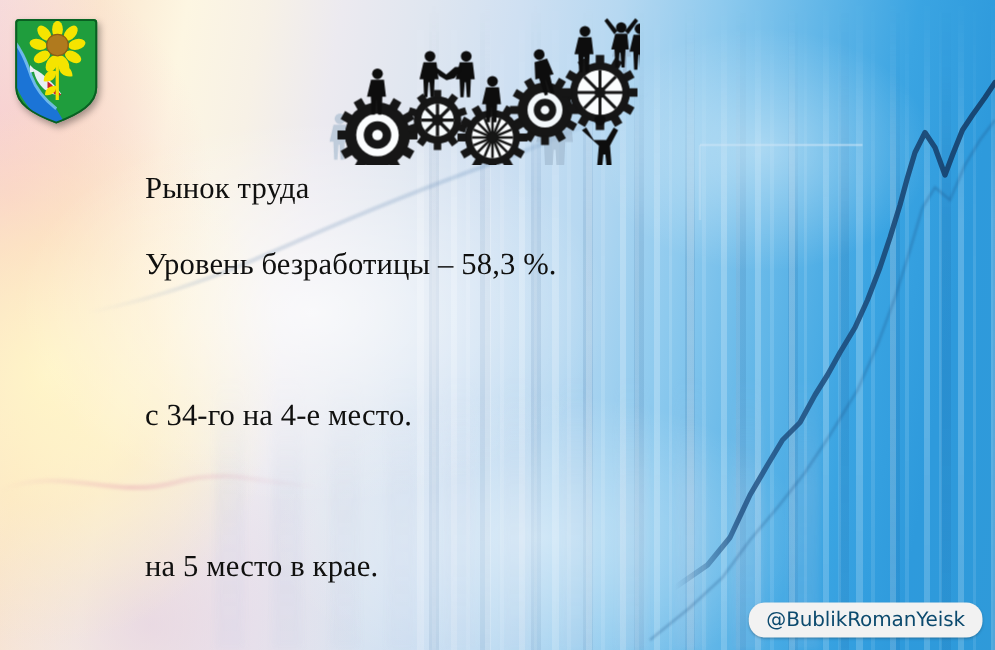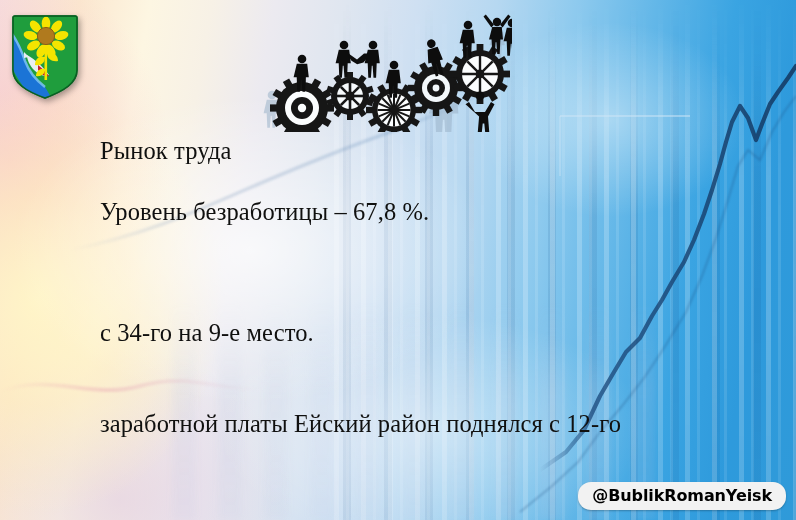--- a/index.html
+++ b/index.html
@@ -105,34 +105,34 @@
   }
 
   
   #copy{
     position:absolute;left:100px;top:136px;width:620px;
     color:#10100f;
     font-size:24.5px;
     line-height:30px;
     letter-spacing:.1px;
   }
-  #copy .para{margin:0 0 1px 0;}
+  #copy .para{margin:0 0 1px 16px;}
   #copy .spacer{height:30px;}
   .line{white-space:nowrap;}
 
   
   #watermark{
     position:absolute;right:10px;bottom:10px;
     background:#f2f2f2;
     border-radius:13px;
     padding:4px 14px 5px 14px;
     font-family:"DejaVu Sans", sans-serif;
     font-size:16px;
-    font-weight:700;
-    color:#000000;
+    font-weight:400;
+    color:#0c4a6e;
     letter-spacing:-.1px;
     box-shadow:0 1px 2px rgba(0,0,0,.25);
   }
 </style>
 </head>
 <body>
 
 <div id="slide">
 
   <div class="bg-layer bg-base"></div>
@@ -396,36 +396,37 @@
 
   <div id="copy">
 
     <p class="para">
       <span class="line">Рынок труда</span>
     </p>
 
     <div class="spacer"></div>
 
     <p class="para">
-      <span class="line">Уровень безработицы – 67,8 %.</span>
+      <span class="line">Уровень безработицы – 58,3 %.</span>
     </p>
 
     <div class="spacer"></div>
 
     <p class="para">
       <br>
       <br>
-      <span class="line">с 34-го на 9-е место.</span>
+      <span class="line">с 34-го на 4-е место.</span>
     </p>
 
     <div class="spacer"></div>
 
     <p class="para">
       <br>
-      <span class="line">заработной платы Ейский район поднялся с 12-го</span><br>
+      <br>
+      <span class="line">на 5 место в крае.</span>
     </p>
   </div>
 
   <div id="watermark">
     <span>@BublikRomanYeisk</span>
   </div>
 
 </div>
 
 </body></html>

